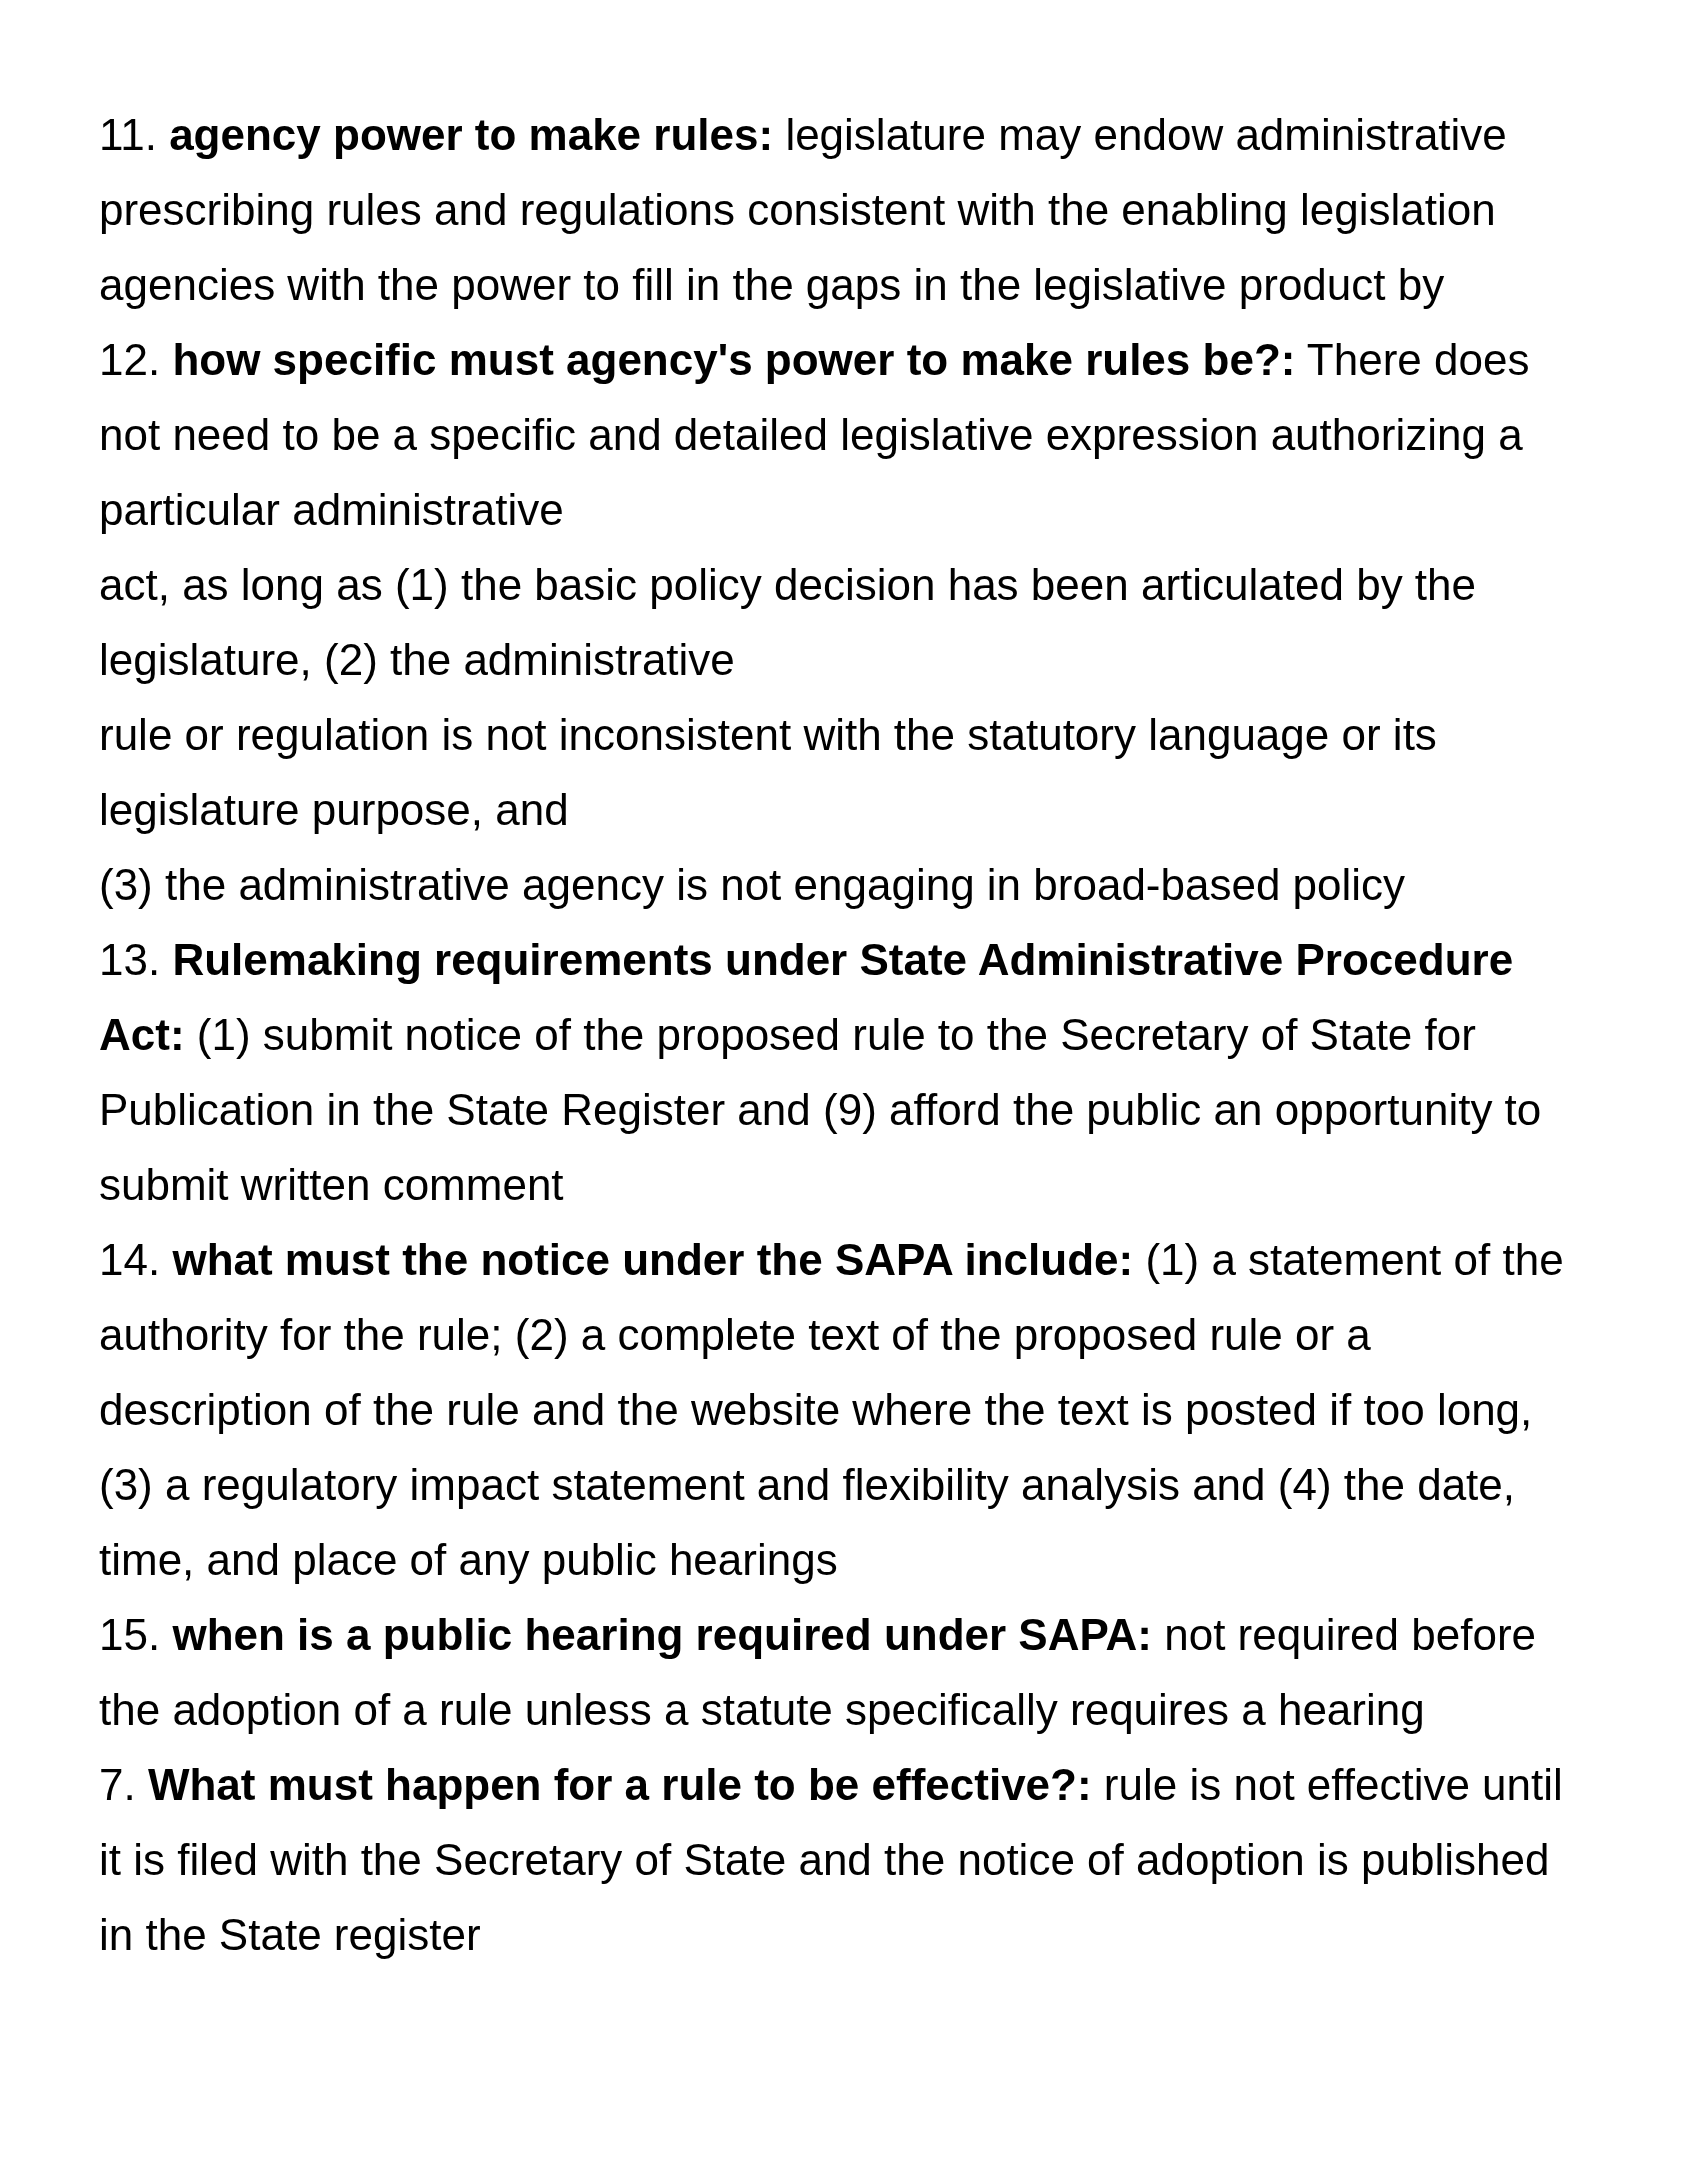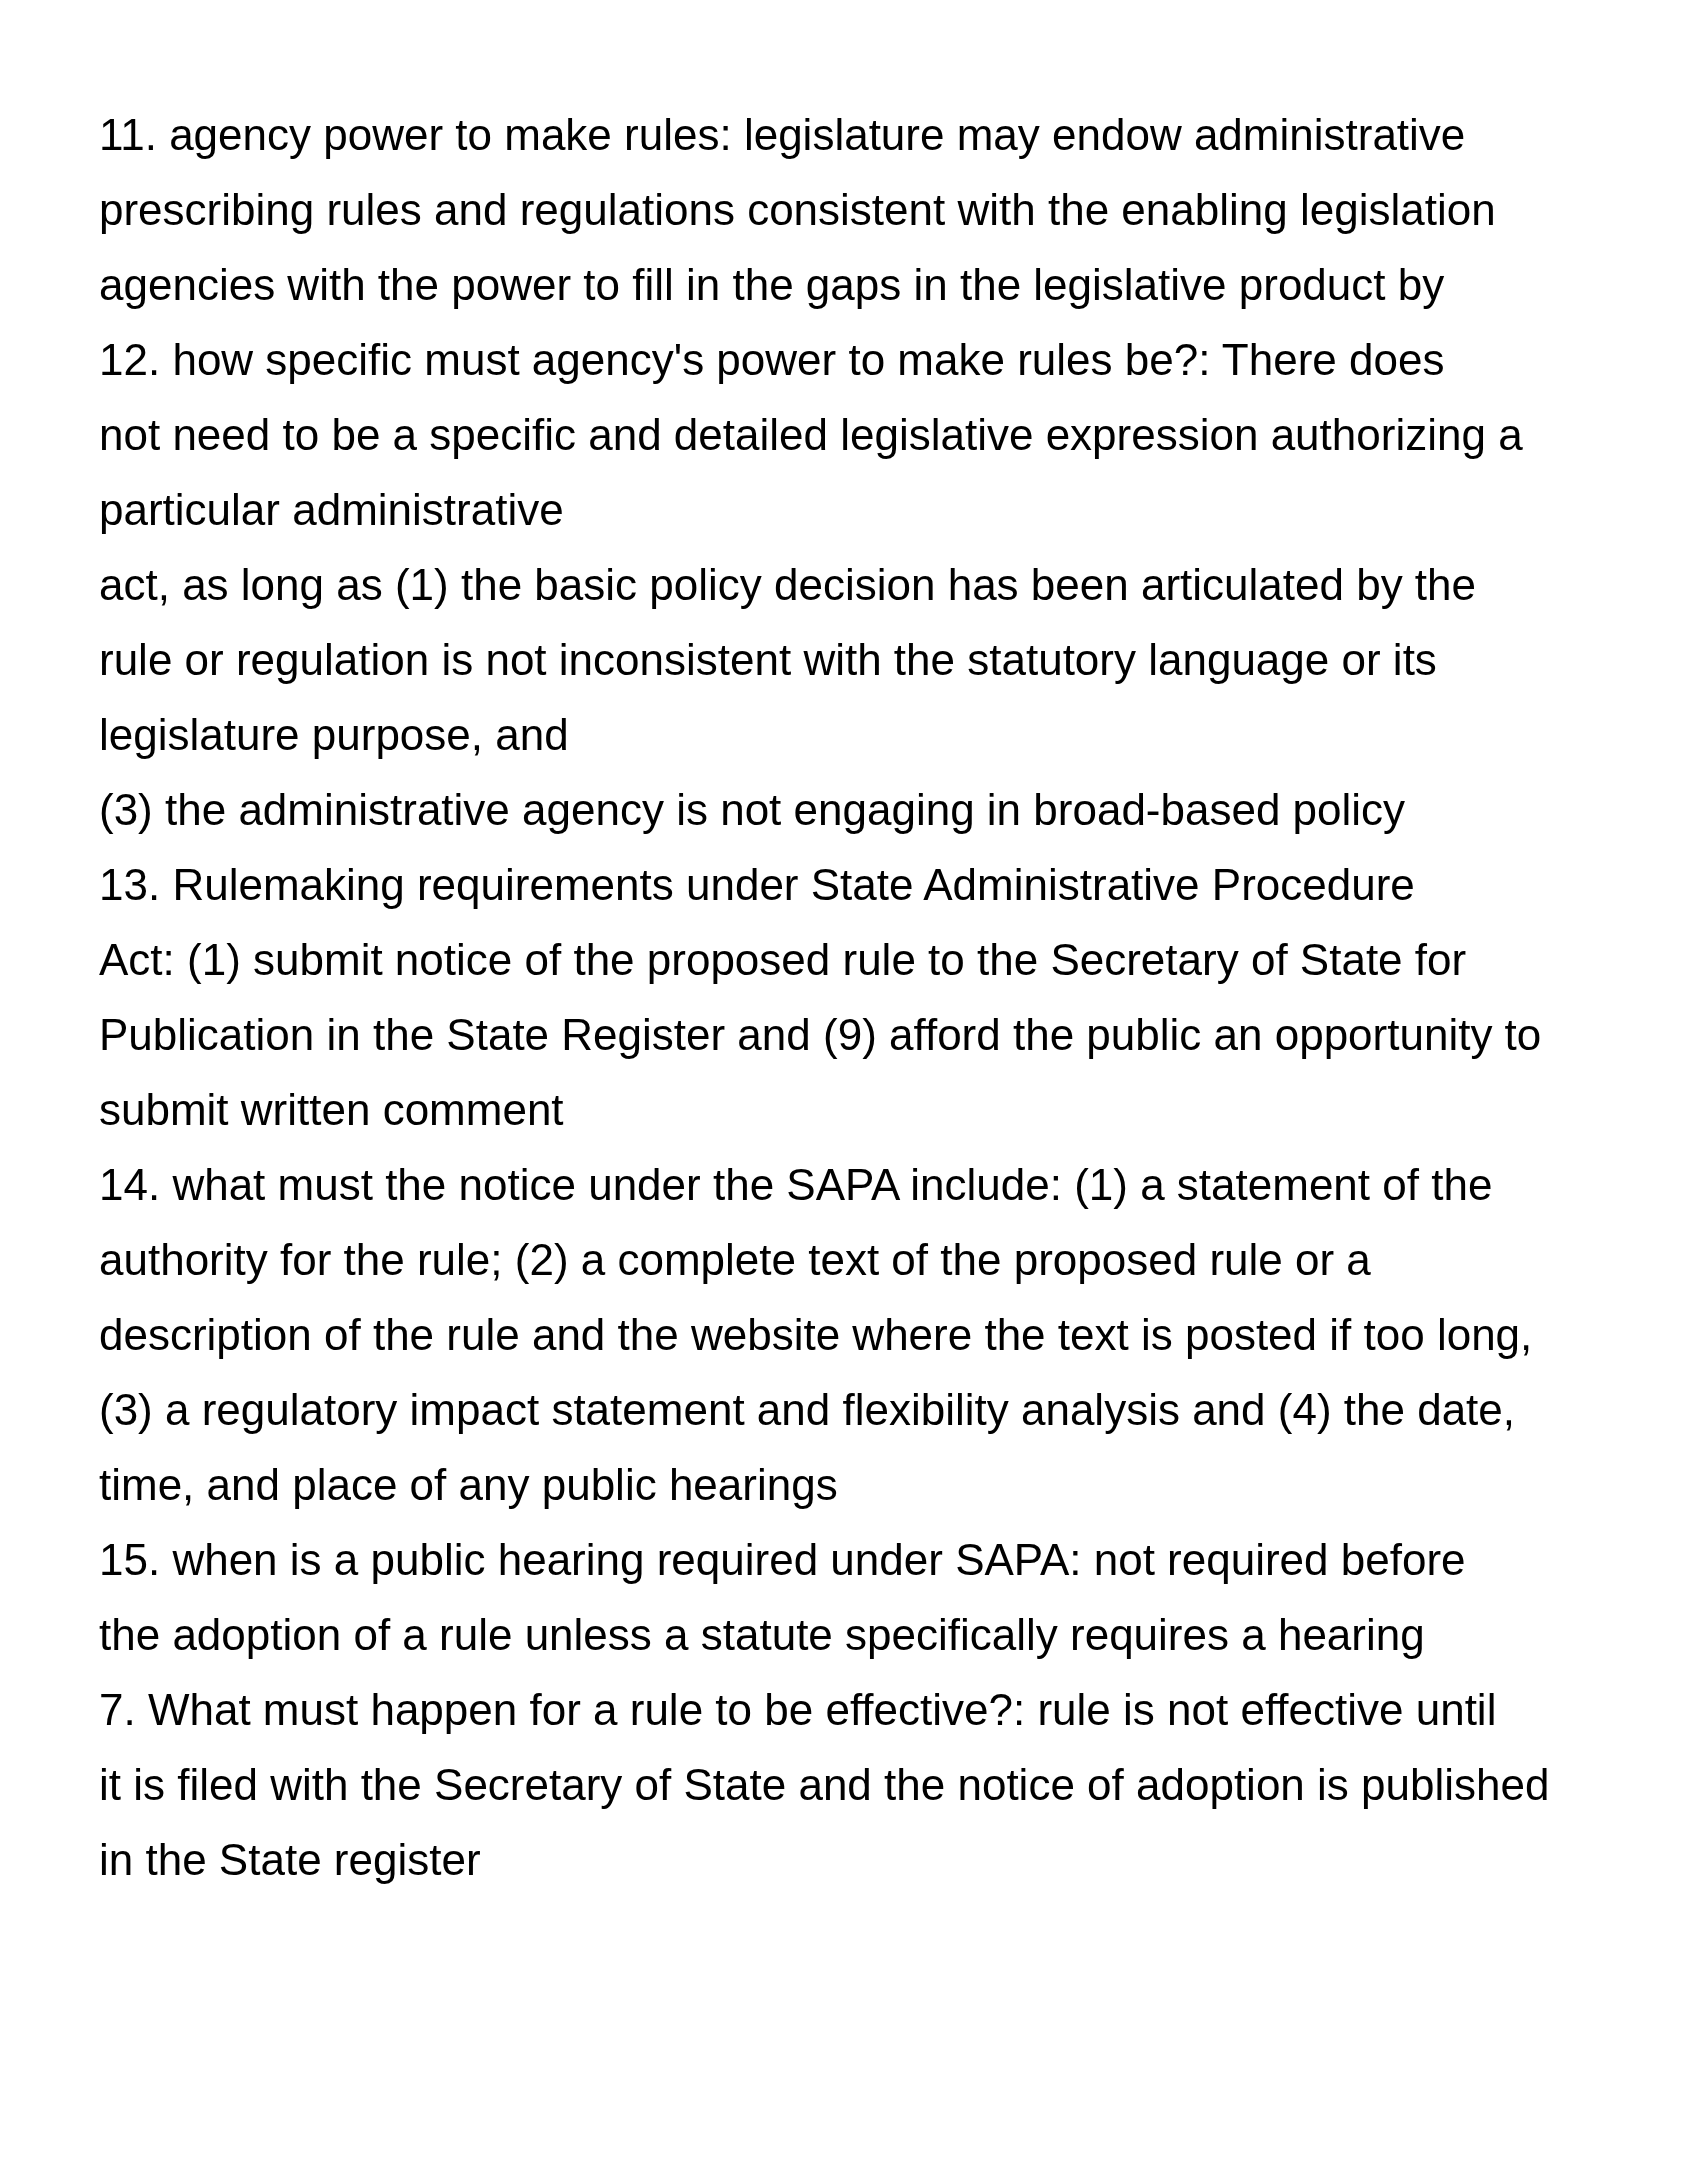--- a/index.html
+++ b/index.html
@@ -22,39 +22,40 @@
       font-size: 44px;
       line-height: 75px;
       color: #000000;
     }
     .line {
       display: block;
       white-space: nowrap;
       height: 75px;
     }
     .term {
-      font-weight: normal;
+      font-weight: bold;
     }
   </style>
 </head>
 <body>
 
 <div class="page">
 
   <div class="entry">
     <span class="line"><span>11.</span> <span class="term">agency power to make rules:</span> <span>legislature may endow administrative</span></span>
     <span class="line">prescribing rules and regulations consistent with the enabling legislation</span>
     <span class="line">agencies with the power to fill in the gaps in the legislative product by</span>
   </div>
 
   <div class="entry">
     <span class="line"><span>12.</span> <span class="term">how specific must agency's power to make rules be?:</span> <span>There does</span></span>
     <span class="line">not need to be a specific and detailed legislative expression authorizing a</span>
     <span class="line">particular administrative</span>
     <span class="line">act, as long as (1) the basic policy decision has been articulated by the</span>
+    <span class="line">legislature, (2) the administrative</span>
     <span class="line">rule or regulation is not inconsistent with the statutory language or its</span>
     <span class="line">legislature purpose, and</span>
     <span class="line">(3) the administrative agency is not engaging in broad-based policy</span>
   </div>
 
   <div class="entry">
     <span class="line"><span>13.</span> <span class="term">Rulemaking requirements under State Administrative Procedure</span></span>
     <span class="line"><span class="term">Act:</span> <span>(1) submit notice of the proposed rule to the Secretary of State for</span></span>
     <span class="line">Publication in the State Register and (9) afford the public an opportunity to</span>
     <span class="line">submit written comment</span>

